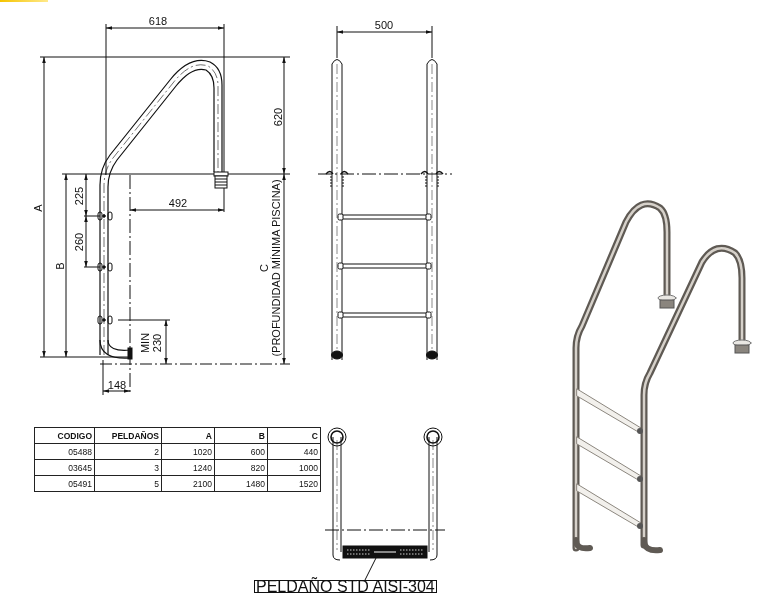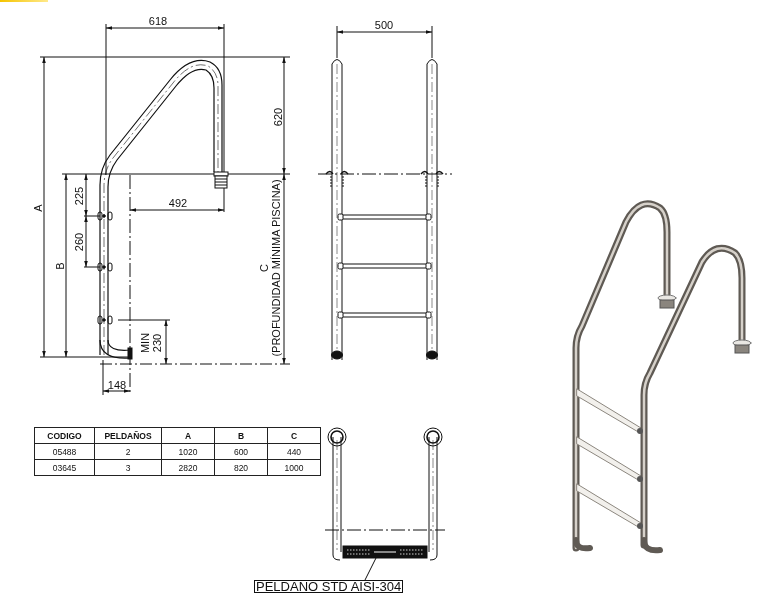--- a/index.html
+++ b/index.html
@@ -1,26 +1,26 @@
 <!DOCTYPE html>
 <html><head>
 <meta charset="utf-8">
 <style>
   html, body { margin: 0; padding: 0; background: #ffffff; }
   body { width: 776px; height: 595px; position: relative; overflow: hidden; font-family: "Liberation Sans", sans-serif; }
   .corner-mark { position: absolute; left: 0; top: 0; width: 48px; height: 2px; background: linear-gradient(90deg, #f5c400, #ffe98a); }
   svg.drawing { position: absolute; left: 0; top: 0; }
   .dim-text { font-family: "Liberation Sans", sans-serif; font-size: 11px; fill: #111; }
   table.spec { position: absolute; left: 34px; top: 427px; border-collapse: collapse; font-family: "Liberation Sans", sans-serif; font-size: 8.5px; color: #111; }
-  table.spec th, table.spec td { border: 1px solid #222; height: 15px; text-align: center; padding: 0 2px; }
+  table.spec th, table.spec td { border: 1px solid #222; height: 15px; text-align: right; padding: 0 2px; }
   table.spec th { font-weight: bold; }
   table.spec td.code { font-weight: normal; }
   table.spec col.c1 { width: 60px; } table.spec col.c2 { width: 67px; }
   table.spec col.c3 { width: 53px; } table.spec col.c4 { width: 53px; } table.spec col.c5 { width: 53px; }
-  .callout { position: absolute; left: 254px; top: 580px; border: 1px solid #111; padding: 0 1px; font-size: 13px; line-height: 11px; font-family: "Liberation Sans", sans-serif; color: #111; background: #fff; }
+  .callout { position: absolute; left: 254px; top: 580px; border: 1px solid #111; padding: 0 1px; font-size: 16px; line-height: 11px; font-family: "Liberation Sans", sans-serif; color: #111; background: #fff; }
 </style>
 </head>
 <body>
 
 <div class="corner-mark"></div>
 
 <svg class="drawing" width="776" height="595" viewBox="0 0 776 595" xmlns="http://www.w3.org/2000/svg">
   <defs>
     <linearGradient id="steel" x1="0" x2="1" y1="0" y2="0">
       <stop offset="0" stop-color="#5d5852"></stop>
@@ -202,20 +202,27 @@
     <tr>
       <td class="code">05488</td>
       <td>2</td>
       <td>1020</td>
       <td>600</td>
       <td>440</td>
     </tr>
     <tr>
       <td class="code">03645</td>
       <td>3</td>
-      <td>2820</td>
+      <td>1240</td>
       <td>820</td>
       <td>1000</td>
     </tr>
+    <tr>
+      <td class="code">05491</td>
+      <td>5</td>
+      <td>2100</td>
+      <td>1480</td>
+      <td>1520</td>
+    </tr>
   </tbody>
 </table>
 
 <div class="callout">PELDAÑO STD AISI-304</div>
 
 </body></html>

